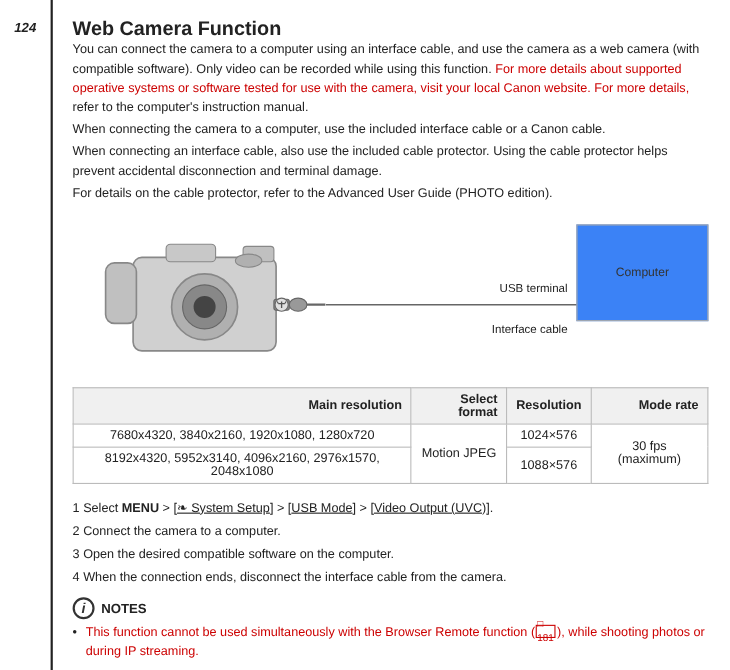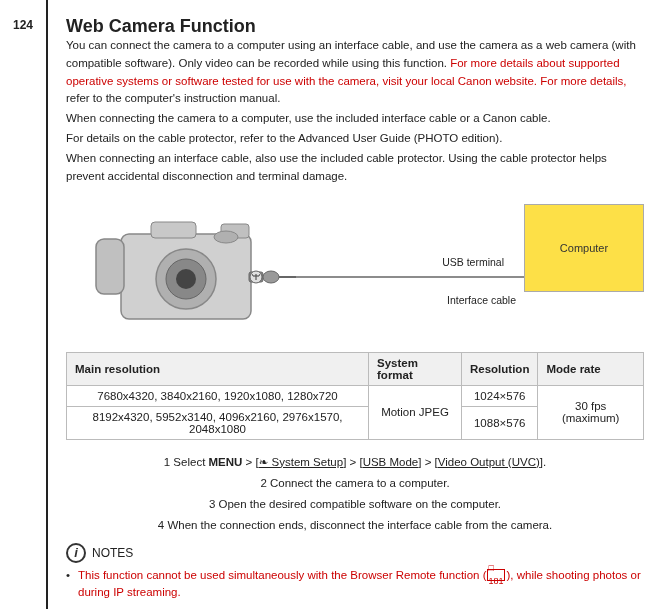--- a/index.html
+++ b/index.html
@@ -24,20 +24,21 @@
       flex-direction: column;
       align-items: center;
       padding-top: 18px;
       border-right: 2px solid #222;
       flex-shrink: 0;
     }
     .page-number {
       font-size: 12px;
       font-weight: bold;
       color: #222;
+      font-style: italic;
     }
     .content {
       flex: 1;
       padding: 16px 20px 16px 18px;
     }
     .page-title {
       font-size: 18px;
       font-weight: bold;
       color: #222;
     }
@@ -60,21 +61,21 @@
     .camera-diagram {
       width: 230px;
       height: 130px;
       position: relative;
       flex-shrink: 0;
     }
     .computer-box {
       width: 120px;
       height: 88px;
       border: 1.5px solid #aaa;
-      background: #fde047;
+      background: #3b82f6;
       display: flex;
       align-items: center;
       justify-content: center;
       font-size: 11px;
       color: #333;
       position: absolute;
       top: 0;
       right: 0;
     }
 
@@ -91,31 +92,30 @@
     .video-table {
       width: 100%;
       border-collapse: collapse;
       font-size: 11.5px;
     }
     .video-table th {
       background: #f0f0f0;
       border: 1px solid #bbb;
       padding: 4px 8px;
       font-weight: bold;
-      text-align: left;
+      text-align: right;
     }
     .video-table td {
       border: 1px solid #bbb;
       padding: 4px 8px;
       text-align: center;
     }
 
     
     .steps-section {
-      text-align: center;
     }
     .step-item {
       font-size: 11.5px;
       margin-bottom: 4px;
       color: #222;
       line-height: 1.5;
     }
     .step-item .menu-text {
       font-weight: bold;
     }
@@ -142,21 +142,21 @@
       align-items: center;
       justify-content: center;
       font-style: italic;
       font-weight: bold;
       font-size: 13px;
       color: #333;
       flex-shrink: 0;
     }
     .notes-label {
       font-size: 12px;
-      font-weight: normal;
+      font-weight: bold;
       color: #222;
     }
     .notes-bullet {
       font-size: 11.5px;
       color: #c00;
       line-height: 1.5;
       padding-left: 12px;
       position: relative;
     }
     .notes-bullet::before {
@@ -189,22 +189,22 @@
     <span class="page-number">124</span>
   </div>
   <div class="content">
     <h1 class="page-title">Web Camera Function</h1>
 
     <div>
       <p class="intro-text">
         You can connect the camera to a computer using an interface cable, and use the camera as a web camera (with compatible software). Only video can be recorded while using this function. <span class="highlight">For more details about supported operative systems or software tested for use with the camera, visit your local Canon website. For more details,</span> refer to the computer's instruction manual.
       </p>
       <p class="intro-text">When connecting the camera to a computer, use the included interface cable or a Canon cable.</p>
+      <p class="intro-text">When connecting an interface cable, also use the included cable protector. Using the cable protector helps prevent accidental disconnection and terminal damage.</p>
       <p class="intro-text">For details on the cable protector, refer to the Advanced User Guide (PHOTO edition).</p>
-      <p class="intro-text">When connecting an interface cable, also use the included cable protector. Using the cable protector helps prevent accidental disconnection and terminal damage.</p>
     </div>
 
     <div class="diagram-section">
       <div class="camera-diagram">
         
         <svg width="230" height="130" viewBox="0 0 230 130">
 
           <rect x="55" y="30" width="130" height="85" rx="8" ry="8" fill="#d0d0d0" stroke="#888" stroke-width="1.5"></rect>
 
           <circle cx="120" cy="75" r="30" fill="#b0b0b0" stroke="#888" stroke-width="1.5"></circle>
@@ -233,36 +233,36 @@
           <line x1="213" y1="73" x2="230" y2="73" stroke="#666" stroke-width="2"></line>
         </svg>
       </div>
 
       <div style="flex:1; position:relative; height:130px;">
 
         <svg width="100%" height="130" style="position:absolute;top:0;left:0;">
           <line x1="0" y1="73" x2="85%" y2="73" stroke="#666" stroke-width="1.5" stroke-dasharray="none"></line>
         </svg>
 
-        <div style="position:absolute; right:140px; top:52px; font-size:10.5px; color:#222; white-space:nowrap;">USB terminal</div>
+        <div style="position:absolute; right:128px; top:52px; font-size:10.5px; color:#222; white-space:nowrap;">USB terminal</div>
 
         <div style="position:absolute; right:128px; bottom:28px; font-size:10.5px; color:#222; white-space:nowrap;">Interface cable</div>
 
         <div class="computer-box">
           <span>Computer</span>
         </div>
       </div>
     </div>
 
     <div class="table-section">
       <table class="video-table">
         <thead>
           <tr>
             <th>Main resolution</th>
-            <th>System format</th>
+            <th>Select format</th>
             <th>Resolution</th>
             <th>Mode rate</th>
           </tr>
         </thead>
         <tbody>
           <tr>
             <td>7680x4320, 3840x2160, 1920x1080, 1280x720</td>
             <td rowspan="2" style="vertical-align:middle; text-align:center;">Motion JPEG</td>
             <td>1024×576</td>
             <td rowspan="2" style="vertical-align:middle; text-align:center;">30 fps (maximum)</td>

